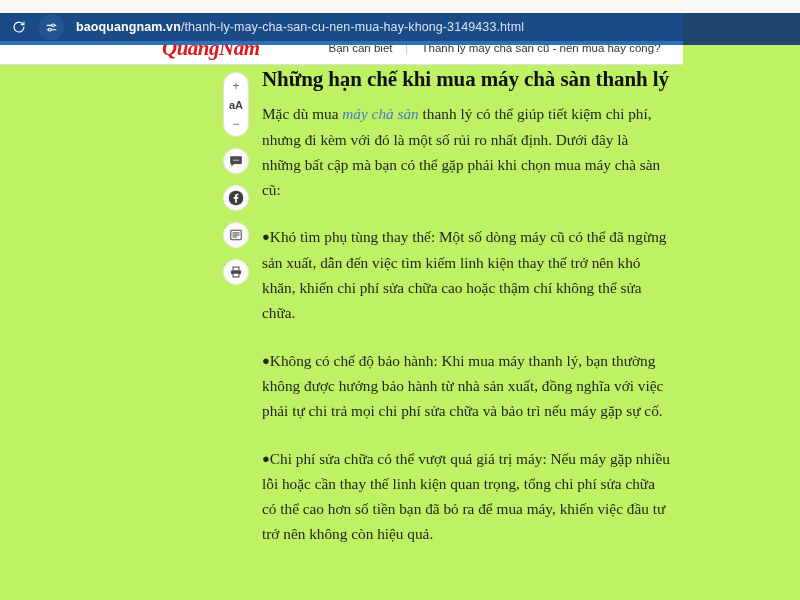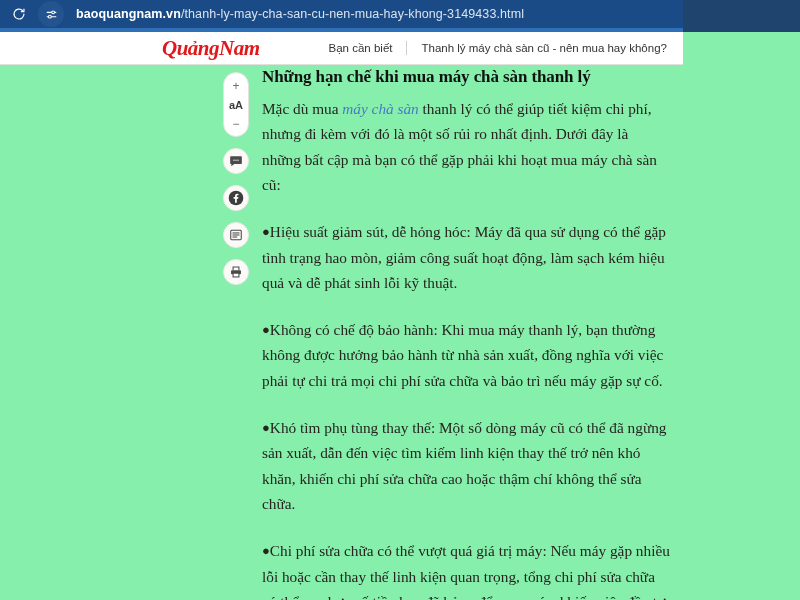--- a/index.html
+++ b/index.html
@@ -10,21 +10,21 @@
     width: 800px;
     height: 600px;
     overflow: hidden;
     background: #faf9f6;
     font-family: "Liberation Sans", sans-serif;
   }
 
   
   #browser-chrome {
     position: absolute;
-    left: 0; top: 0;
+    left: 0; top: 13px;
     width: 800px;
     height: 30px;
     background: #1f4a7d;
     z-index: 30;
   }
   #omnibox-row {
     position: absolute;
     left: 0; top: 0;
     width: 683px;
     height: 28px;
@@ -77,21 +77,21 @@
     height: 32px;
     background: #1f456f;
   }
 
   
   #page {
     position: absolute;
     left: 0; top: 32px;
     width: 800px;
     height: 568px;
-    background: #86efac;
+    background: #bef264;
   }
   #site-header {
     position: absolute;
     left: 0; top: 0;
     width: 683px;
     height: 32px;
     background: #ffffff;
     border-bottom: 1px solid #e2e0dc;
     display: flex;
     align-items: center;
@@ -174,21 +174,21 @@
   
   #article {
     position: absolute;
     left: 262px;
     top: 34px;
     width: 408px;
     font-family: "Liberation Serif", serif;
     color: #222222;
   }
   #article-title {
-    font-size: 17px;
+    font-size: 21px;
     font-weight: bold;
     color: #111111;
     line-height: 1.3;
     margin: 0 0 8px 0;
     letter-spacing: -0.1px;
   }
   #article p,
   .article-para {
     font-size: 15.3px;
     line-height: 25.3px;
@@ -238,21 +238,21 @@
   <div id="omnibox-underline"></div>
 </div>
 
 <div id="page">
 
   <div id="site-header">
     <div id="site-logo">QuảngNam</div>
     <div id="breadcrumb">
       <span>Bạn cần biết</span>
       <span class="crumb-sep"></span>
-      <span>Thanh lý máy chà sàn cũ - nên mua hay không?</span>
+      <span>Thanh lý máy chà sàn cũ - nên mua hay công?</span>
     </div>
   </div>
 
   <div id="tool-rail">
 
     <div id="font-size-pill">
       <div class="pill-btn">+</div>
       <div class="pill-btn label">aA</div>
       <div class="pill-btn">−</div>
     </div>
@@ -289,33 +289,30 @@
         <rect x="7" y="14" width="10" height="6.5" fill="#ffffff" stroke="#4a4a4a"></rect>
       </svg>
     </div>
   </div>
 
   <div id="article">
 
     <h1 id="article-title">Những hạn chế khi mua máy chà sàn thanh lý</h1>
 
     <p class="article-para">
-      <span>Mặc dù mua </span><a class="inline-link" href="#">máy chà sàn</a><span> thanh lý có thể giúp tiết kiệm chi phí, nhưng đi kèm với đó là một số rủi ro nhất định. Dưới đây là những bất cập mà bạn có thể gặp phải khi hoạt mua máy chà sàn cũ:</span>
+      <span>Mặc dù mua </span><a class="inline-link" href="#">máy chà sàn</a><span> thanh lý có thể giúp tiết kiệm chi phí, nhưng đi kèm với đó là một số rủi ro nhất định. Dưới đây là những bất cập mà bạn có thể gặp phải khi chọn mua máy chà sàn cũ:</span>
     </p>
 
+
     <p class="article-para">
-      <span class="bullet-dot">●</span><span>Hiệu suất giảm sút, dễ hỏng hóc: Máy đã qua sử dụng có thể gặp tình trạng hao mòn, giảm công suất hoạt động, làm sạch kém hiệu quả và dễ phát sinh lỗi kỹ thuật.</span>
+      <span class="bullet-dot">●</span><span>Khó tìm phụ tùng thay thế: Một số dòng máy cũ có thể đã ngừng sản xuất, dẫn đến việc tìm kiếm linh kiện thay thế trở nên khó khăn, khiến chi phí sửa chữa cao hoặc thậm chí không thể sửa chữa.</span>
     </p>
 
     <p class="article-para">
       <span class="bullet-dot">●</span><span>Không có chế độ bảo hành: Khi mua máy thanh lý, bạn thường không được hưởng bảo hành từ nhà sản xuất, đồng nghĩa với việc phải tự chi trả mọi chi phí sửa chữa và bảo trì nếu máy gặp sự cố.</span>
     </p>
 
     <p class="article-para">
-      <span class="bullet-dot">●</span><span>Khó tìm phụ tùng thay thế: Một số dòng máy cũ có thể đã ngừng sản xuất, dẫn đến việc tìm kiếm linh kiện thay thế trở nên khó khăn, khiến chi phí sửa chữa cao hoặc thậm chí không thể sửa chữa.</span>
-    </p>
-
-    <p class="article-para">
       <span class="bullet-dot">●</span><span>Chi phí sửa chữa có thể vượt quá giá trị máy: Nếu máy gặp nhiều lỗi hoặc cần thay thế linh kiện quan trọng, tổng chi phí sửa chữa có thể cao hơn số tiền bạn đã bỏ ra để mua máy, khiến việc đầu tư trở nên không còn hiệu quả.</span>
     </p>
 
   </div>
 </div>
 
 </body></html>

